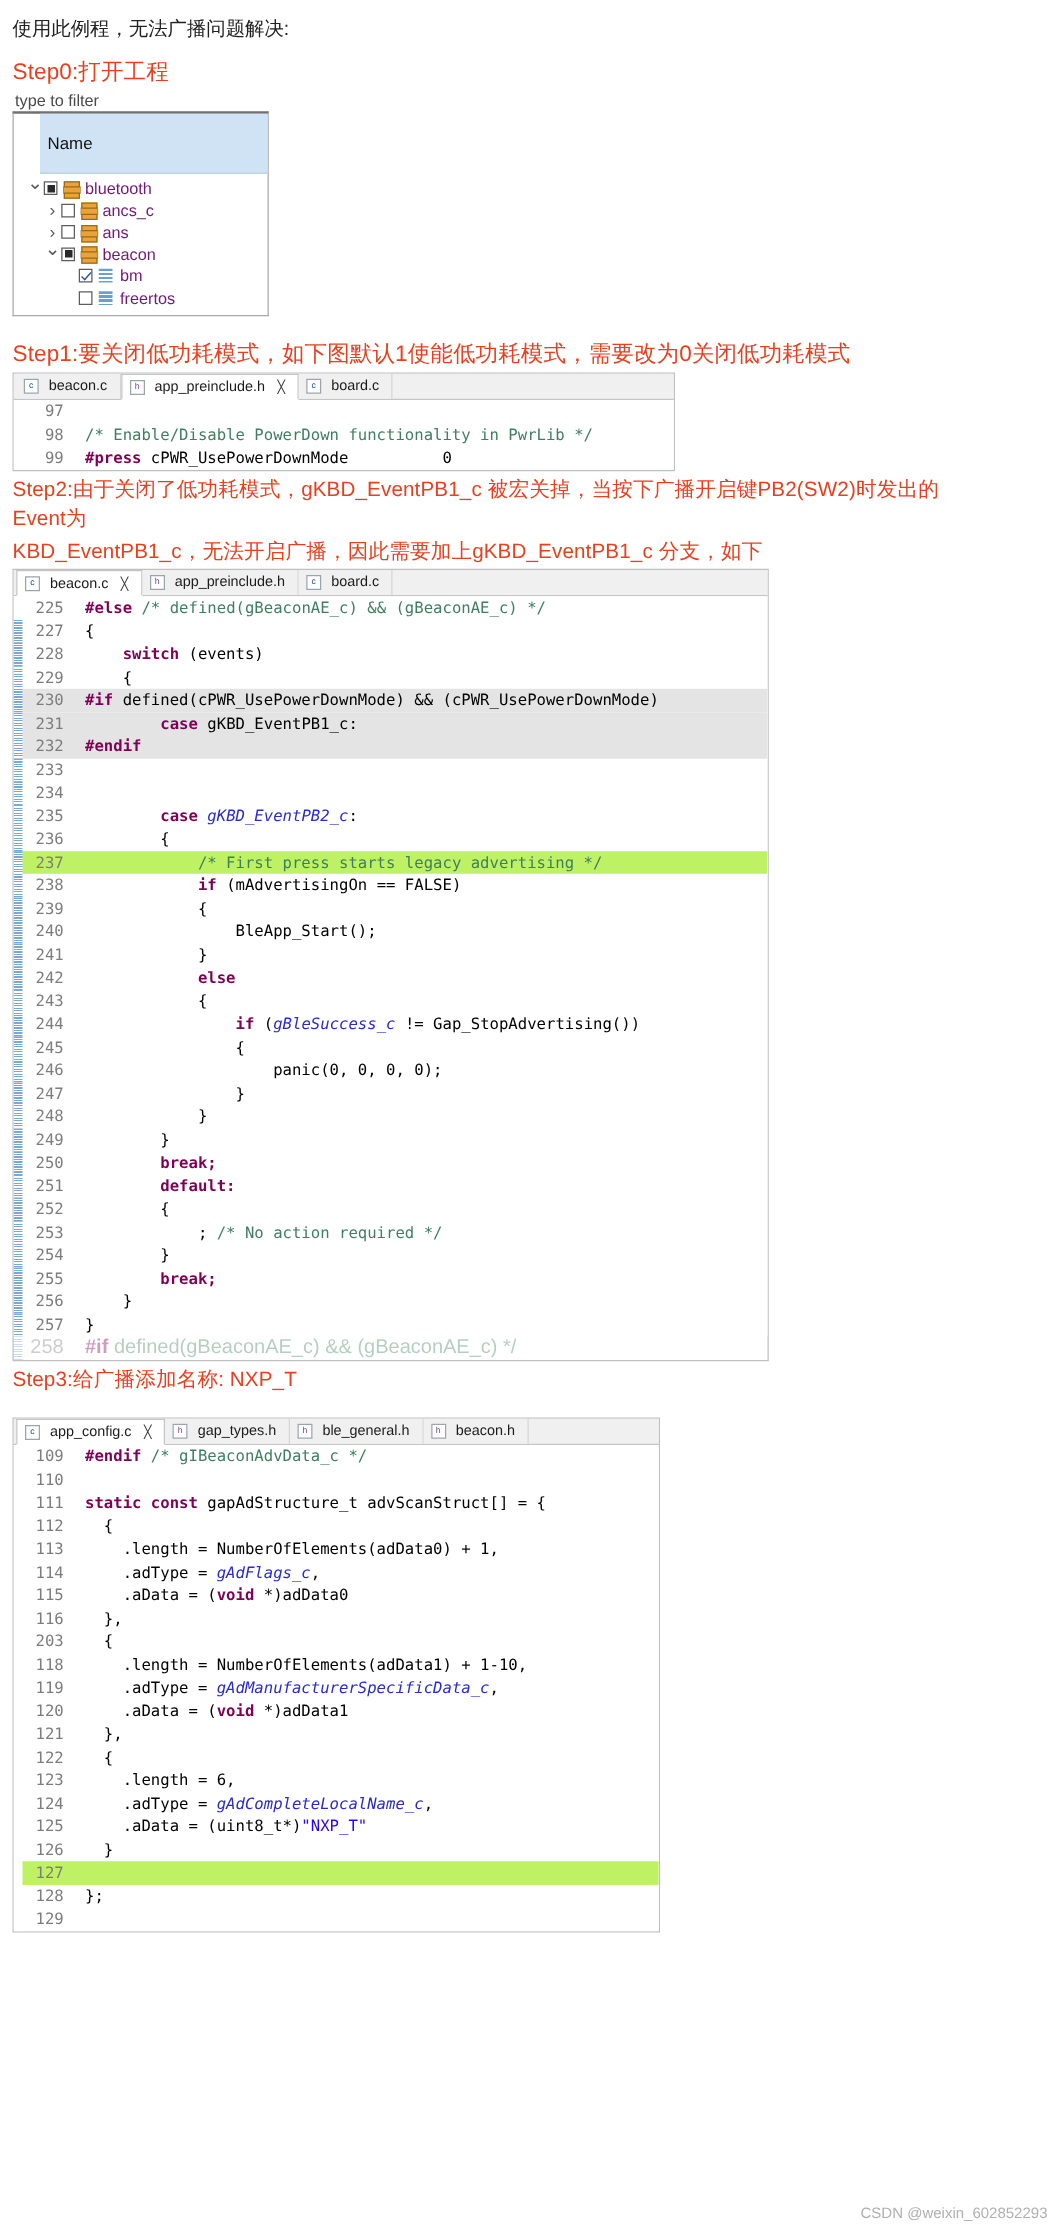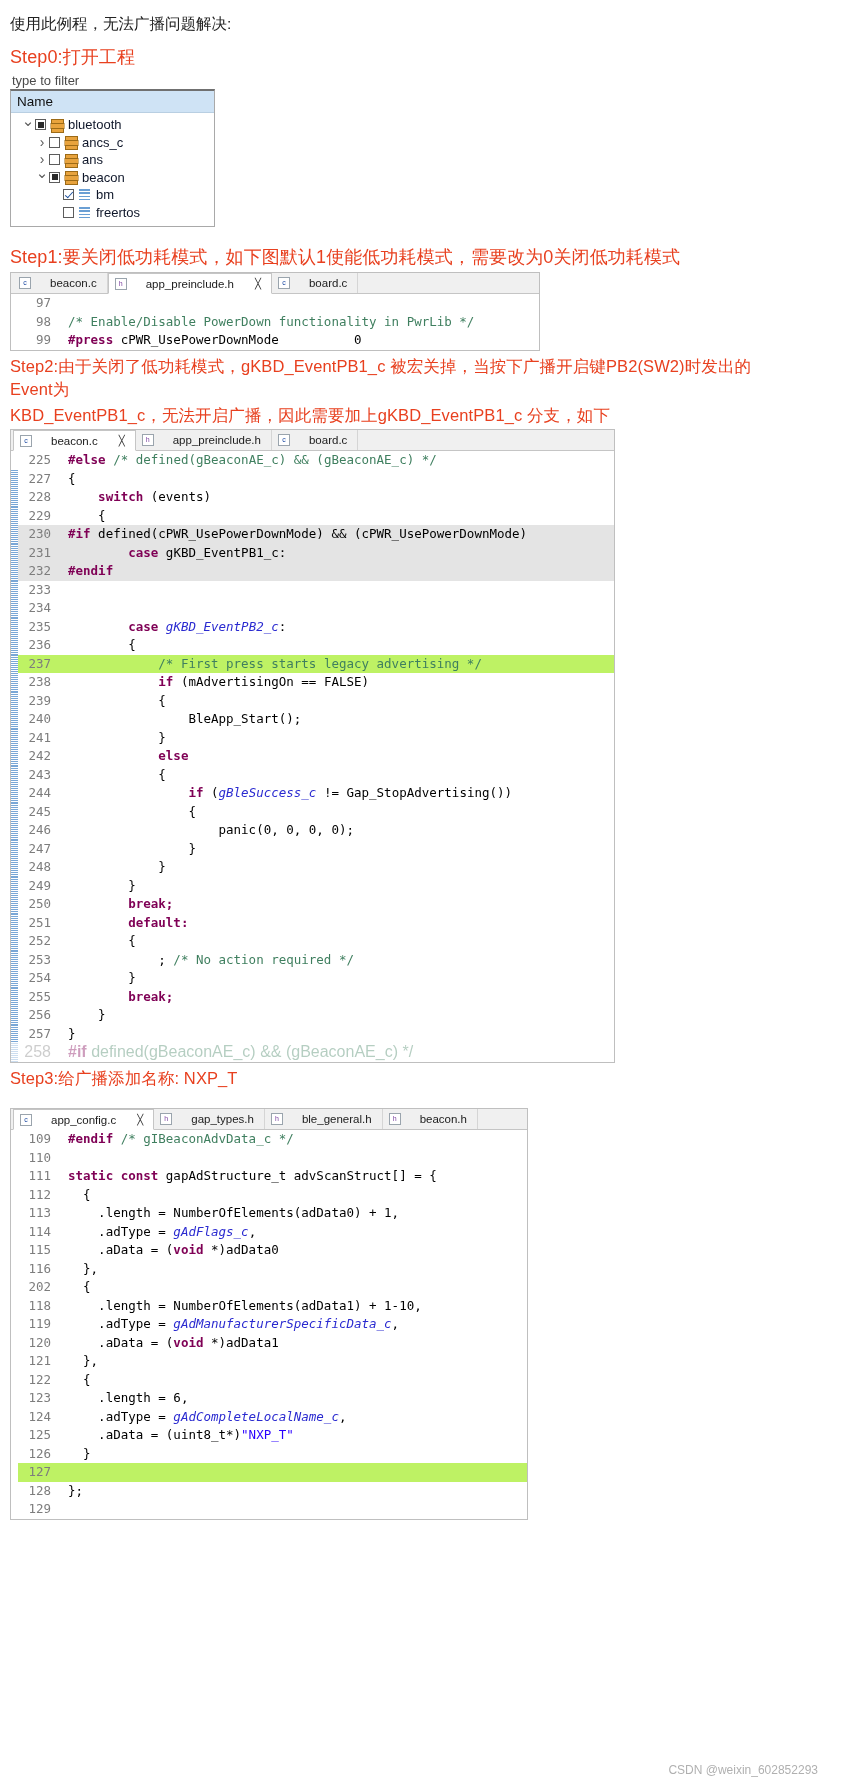--- a/index.html
+++ b/index.html
@@ -45,22 +45,23 @@
     width: 205px;
     border: 1px solid #a9a9a9;
     border-top: 2px solid #707070;
     background: #ffffff;
     margin-bottom: 4px;
   }
   .tree-header {
     background: #cfe3f5;
     border-bottom: 1px solid #b9cfe2;
     font-size: 13.5px;
-    padding: 3px 6px;
+    padding: 16px 6px;
     color: #111;
+    margin-left: 21px;
   }
   .tree-body { padding: 3px 0 5px 0; }
   .tree-row {
     display: flex;
     align-items: center;
     height: 17.5px;
     font-size: 13px;
     white-space: nowrap;
   }
   .tw { width: 14px; display: inline-block; text-align: center; flex: none; }
@@ -113,21 +114,21 @@
   .ficon.proj::after { top: 9px; }
   .ficon.file::before {
     content: "";
     position: absolute; left: 1px; top: 0.5px;
     width: 11px; height: 11px;
     background:
       linear-gradient(to bottom, #6a9fd4 0 1.8px, transparent 1.8px 3.3px,
        #6a9fd4 3.3px 5.1px, transparent 5.1px 6.6px,
        #6a9fd4 6.6px 8.4px, transparent 8.4px 9.9px, #6a9fd4 9.9px 11px);
   }
-  .tname { color: #0f172a; font-size: 13px; }
+  .tname { color: #701a75; font-size: 13px; }
 
   
   .editor {
     border: 1px solid #bfbfbf;
     background: #ffffff;
     margin: 2px 0 4px 0;
     width: 100%;
   }
   .editor.w1 { width: 530px; }
   .editor.w2 { width: 605px; }
@@ -136,21 +137,21 @@
     display: flex;
     align-items: stretch;
     background: #f0f0f0;
     border-bottom: 1px solid #c5c5c5;
     height: 21px;
     padding-left: 2px;
   }
   .tab {
     display: flex;
     align-items: center;
-    gap: 19px;
+    gap: 8px;
     padding: 0 10px 0 6px;
     font-size: 11.5px;
     color: #1b1b1b;
     background: #f0f0f0;
     border-right: 1px solid #d5d5d5;
     white-space: nowrap;
   }
   .tab.active {
     background: #ffffff;
     border-top: 1px solid #c5c5c5;
@@ -220,21 +221,21 @@
   .cmt  { color: #3f7f5f; }
   .ital { color: #2a2ad0; font-style: italic; }
   .str  { color: #2a00ff; }
   .fn   { color: #000000; font-weight: bold; }
   .plain{ color: #000000; }
 
   .partial { opacity: 0.38; }
 
   .watermark {
     position: absolute;
-    right: 26px;
+    right: 6px;
     bottom: 8px;
     font-size: 12px;
     color: #b0b0b0;
     font-family: "Liberation Sans", sans-serif;
   }
   .spacer-sm { height: 14px; }
 </style>
 </head>
 <body>
 
@@ -402,21 +403,21 @@
       </div>
     <div class="codearea" id="code3">
         <div class="cline"><div class="gutter-mark"></div><div class="lno">109</div><div class="fold"></div><div class="ctext"><span class="pp">#endif</span><span class="plain"> </span><span class="cmt">/* gIBeaconAdvData_c */</span></div></div>
         <div class="cline"><div class="gutter-mark"></div><div class="lno">110</div><div class="fold"></div><div class="ctext">&nbsp;</div></div>
         <div class="cline"><div class="gutter-mark"></div><div class="lno">111</div><div class="fold"></div><div class="ctext"><span class="kw">static const </span><span class="plain">gapAdStructure_t advScanStruct[] = {</span></div></div>
         <div class="cline"><div class="gutter-mark"></div><div class="lno">112</div><div class="fold"></div><div class="ctext"><span class="plain">  {</span></div></div>
         <div class="cline"><div class="gutter-mark"></div><div class="lno">113</div><div class="fold"></div><div class="ctext"><span class="plain">    .length = NumberOfElements(adData0) + 1,</span></div></div>
         <div class="cline"><div class="gutter-mark"></div><div class="lno">114</div><div class="fold"></div><div class="ctext"><span class="plain">    .adType = </span><span class="ital">gAdFlags_c</span><span class="plain">,</span></div></div>
         <div class="cline"><div class="gutter-mark"></div><div class="lno">115</div><div class="fold"></div><div class="ctext"><span class="plain">    .aData = (</span><span class="kw">void</span><span class="plain"> *)adData0</span></div></div>
         <div class="cline"><div class="gutter-mark"></div><div class="lno">116</div><div class="fold"></div><div class="ctext"><span class="plain">  },</span></div></div>
-        <div class="cline"><div class="gutter-mark"></div><div class="lno">202</div><div class="fold"></div><div class="ctext"><span class="plain">  {</span></div></div>
+        <div class="cline"><div class="gutter-mark"></div><div class="lno">203</div><div class="fold"></div><div class="ctext"><span class="plain">  {</span></div></div>
         <div class="cline"><div class="gutter-mark"></div><div class="lno">118</div><div class="fold"></div><div class="ctext"><span class="plain">    .length = NumberOfElements(adData1) + 1-10,</span></div></div>
         <div class="cline"><div class="gutter-mark"></div><div class="lno">119</div><div class="fold"></div><div class="ctext"><span class="plain">    .adType = </span><span class="ital">gAdManufacturerSpecificData_c</span><span class="plain">,</span></div></div>
         <div class="cline"><div class="gutter-mark"></div><div class="lno">120</div><div class="fold"></div><div class="ctext"><span class="plain">    .aData = (</span><span class="kw">void</span><span class="plain"> *)adData1</span></div></div>
         <div class="cline"><div class="gutter-mark"></div><div class="lno">121</div><div class="fold"></div><div class="ctext"><span class="plain">  },</span></div></div>
         <div class="cline"><div class="gutter-mark"></div><div class="lno">122</div><div class="fold"></div><div class="ctext"><span class="plain">  {</span></div></div>
         <div class="cline"><div class="gutter-mark"></div><div class="lno">123</div><div class="fold"></div><div class="ctext"><span class="plain">    .length = 6,</span></div></div>
         <div class="cline"><div class="gutter-mark"></div><div class="lno">124</div><div class="fold"></div><div class="ctext"><span class="plain">    .adType = </span><span class="ital">gAdCompleteLocalName_c</span><span class="plain">,</span></div></div>
         <div class="cline"><div class="gutter-mark"></div><div class="lno">125</div><div class="fold"></div><div class="ctext"><span class="plain">    .aData = (uint8_t*)</span><span class="str">"NXP_T"</span></div></div>
         <div class="cline"><div class="gutter-mark"></div><div class="lno">126</div><div class="fold"></div><div class="ctext"><span class="plain">  }</span></div></div>
         <div class="cline hl-blue"><div class="gutter-mark"></div><div class="lno">127</div><div class="fold"></div><div class="ctext">&nbsp;</div></div>

